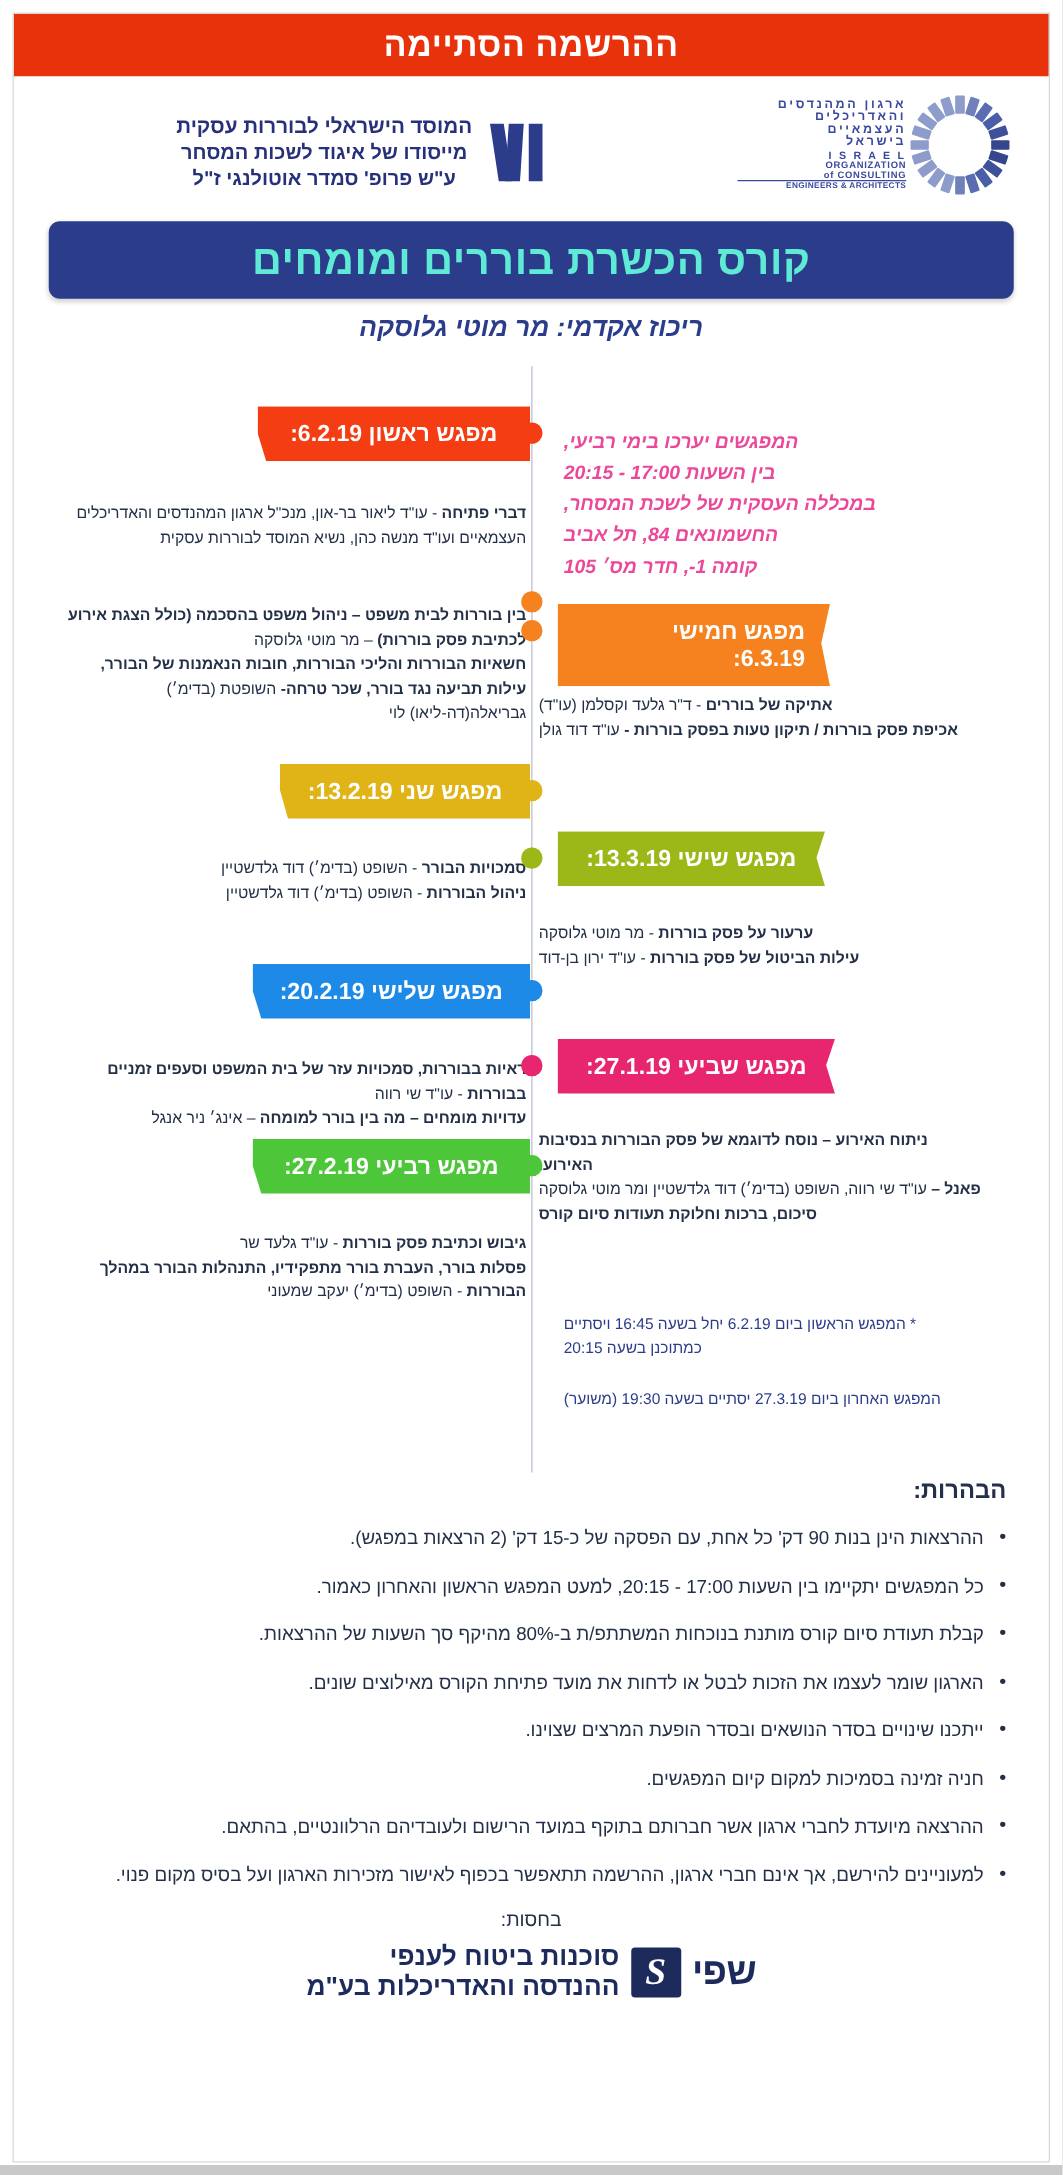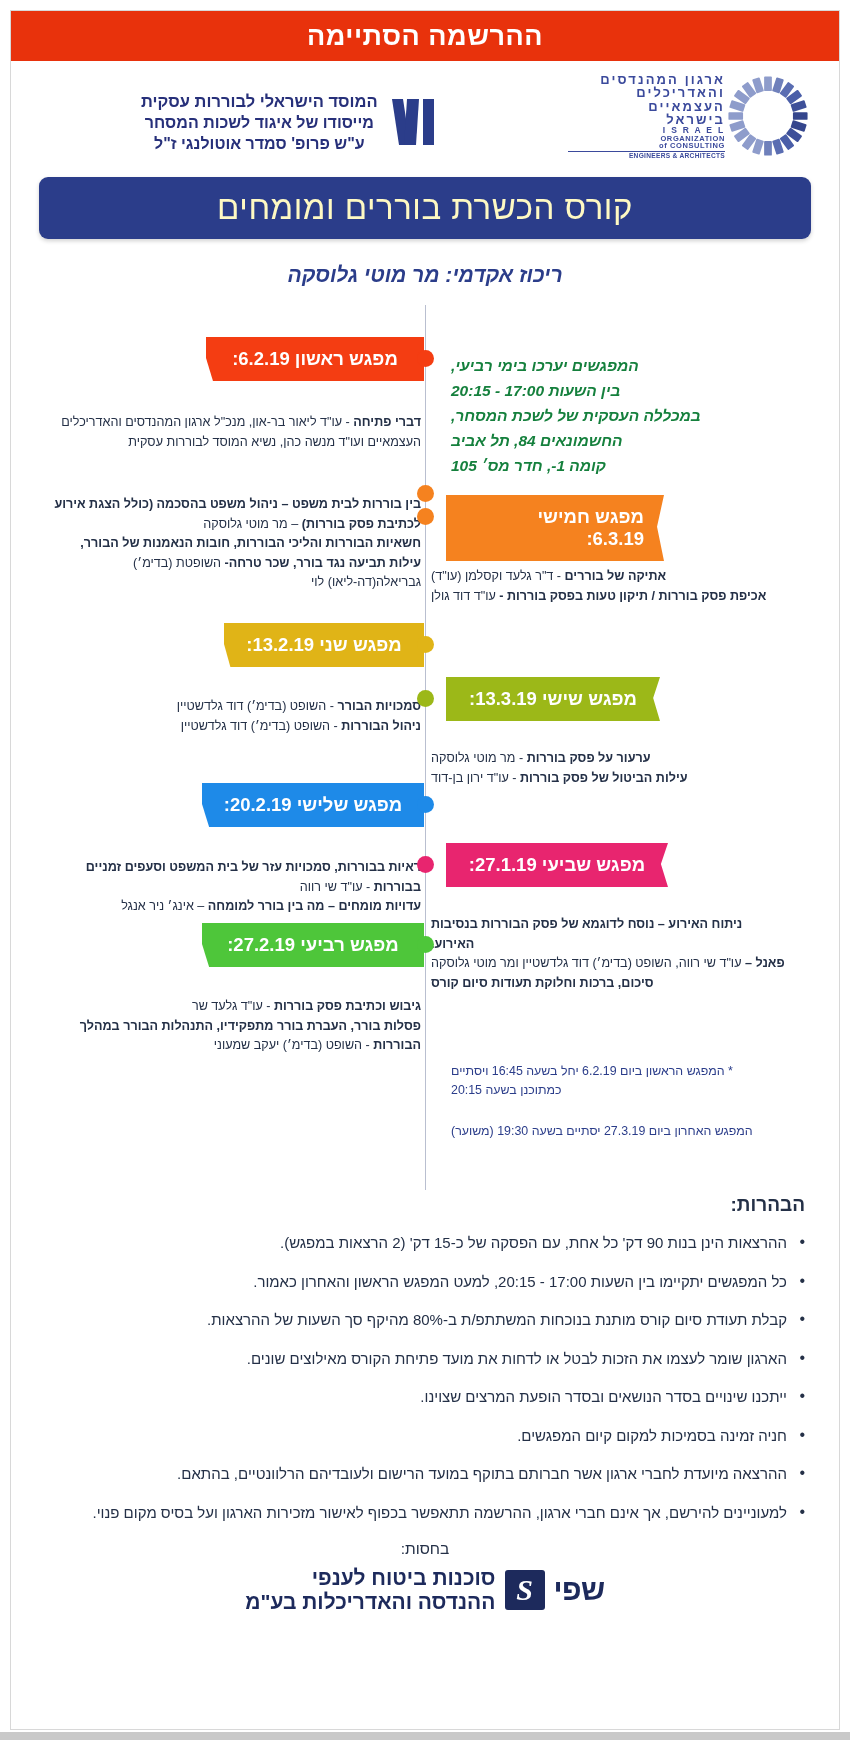--- a/index.html
+++ b/index.html
@@ -66,21 +66,21 @@
     width: 86px;
     height: 86px;
     position: relative;
   }
   .iocea-words {
     margin-left: 6px;
     text-align: right;
     line-height: 1.02;
     color: #3b4a9c;
   }
-  .iw-he { font-size: 13px; letter-spacing: 2.1px; font-weight: 600; display:block;margin-left:32px; }
+  .iw-he { font-size: 10px; letter-spacing: 2.1px; font-weight: 600; display:block;margin-left:32px; }
   .iw-en { font-size: 8.5px; letter-spacing: 1.8px; font-weight: 700; display:block; }
   .iw-en2 { font-size: 7.5px; letter-spacing: 0.6px; font-weight: 700; display:block; }
   .iw-en3 { font-size: 6.6px; letter-spacing: 0.3px; font-weight: 700; display:block; }
   .iocea-bottom {
     display: flex; align-items: flex-end; justify-content: flex-end; gap: 4px;
     border-top: 1px solid #3b4a9c; padding-top: 1px; margin-top: 1px;
   }
 
   .logo-bdi {
     position: absolute;
@@ -101,29 +101,29 @@
     margin: 4px 28px 0 28px;
     background: #2b3d8a;
     border-radius: 9px;
     height: 62px;
     display: flex;
     align-items: center;
     justify-content: center;
     box-shadow: 0 2px 4px rgba(0,0,0,0.18);
   }
   .title-bar-text {
-    color: #fef9c3;
+    color: #5eead4;
     font-size: 33px;
-    font-weight: normal;
+    font-weight: bold;
     letter-spacing: 0.5px;
   }
 
   .subtitle {
     text-align: center;
-    margin-top: 24px;
+    margin-top: 12px;
     font-size: 21px;
     font-style: italic;
     font-weight: bold;
     color: #2b3d8a;
   }
 
   
   .timeline {
     position: relative;
     margin-top: 18px;
@@ -184,21 +184,21 @@
   
   .info-left {
     position: absolute;
     left: 440px;
     top: 48px;
     width: 320px;
     text-align: left;
     font-size: 15.5px;
     font-style: italic;
     line-height: 1.62;
-    color: #15803d;
+    color: #ec4899;
     font-weight: 600;
     direction: rtl;
   }
 
   .footnotes {
     position: absolute;
     left: 440px;
     width: 320px;
     text-align: left;
     font-size: 12.4px;

